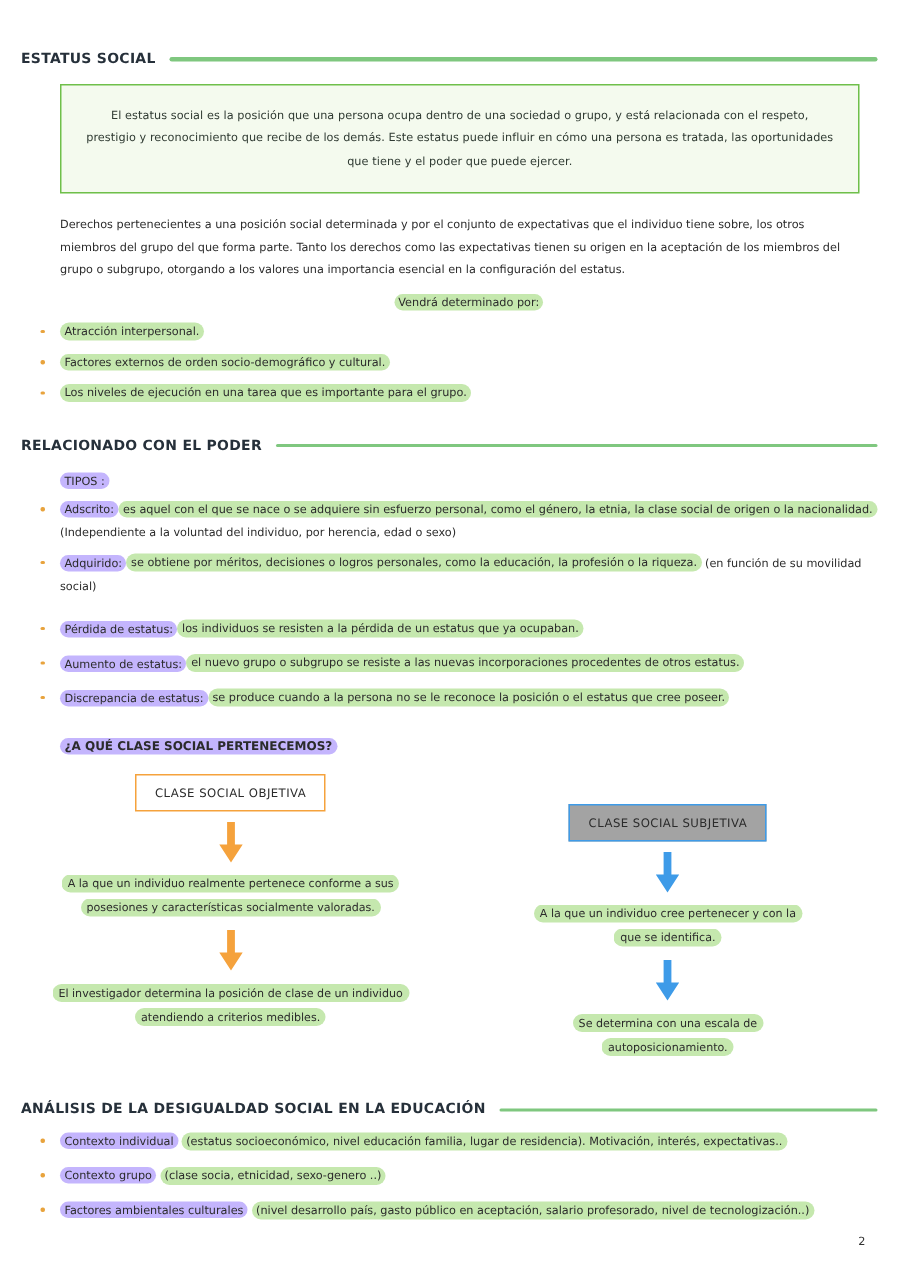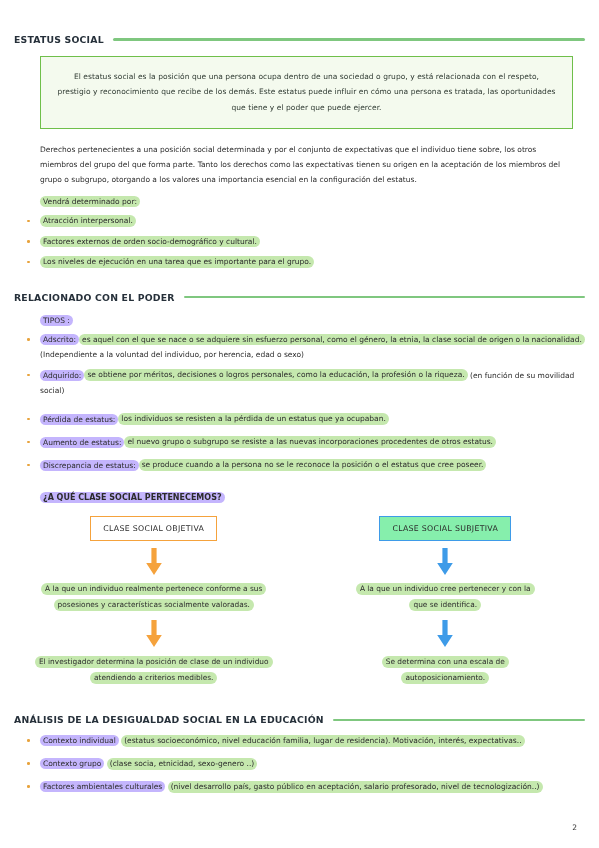--- a/index.html
+++ b/index.html
@@ -65,21 +65,21 @@
   .flow { display:flex; margin:14px 0 0; }
   .col { flex:1; display:flex; flex-direction:column; align-items:center; }
   .col-a { padding-right:6px; }
   .col-b { padding-left:6px; }
 
   .fbox {
     font-size:7.8px; letter-spacing:.3px; text-align:center;
     padding:7px 12px; background:#ffffff; white-space:nowrap;
   }
   .fbox.orange { border:1.7px solid #F5A23C; }
-  .fbox.blue   { border:1.7px solid #3E9BE8; background:#86efac; }
+  .fbox.blue   { border:1.7px solid #3E9BE8; background:#a3a3a3;margin-top:20px; }
 
   .arrow { width:20px; margin:7px 0 6px; display:block; }
 
   .fnote { text-align:center; line-height:2.15; font-size:7.4px; max-width:252px; }
   .fnote span { background:#C5E8AE; border-radius:7px; padding:1.4px 4px;
                 box-decoration-break:clone; -webkit-box-decoration-break:clone; }
 
   
   .pageno { position:absolute; right:22px; bottom:16px; font-size:7.5px; color:#333; }
 </style>
@@ -92,21 +92,21 @@
     <span class="txt">ESTATUS SOCIAL</span>
     <span class="rule"></span>
   </div>
 
   <div class="intro-box">
     <p>El estatus social es la posición que una persona ocupa dentro de una sociedad o grupo, y está relacionada con el respeto, prestigio y reconocimiento que recibe de los demás. Este estatus puede influir en cómo una persona es tratada, las oportunidades que tiene y el poder que puede ejercer.</p>
   </div>
 
   <div class="body-p">Derechos pertenecientes a una posición social determinada y por el conjunto de expectativas que el individuo tiene sobre, los otros miembros del grupo del que forma parte. Tanto los derechos como las expectativas tienen su origen en la aceptación de los miembros del grupo o subgrupo, otorgando a los valores una importancia esencial en la configuración del estatus.</div>
 
-  <div style="margin:2px 0 0 26px;">
+  <div style="margin:2px 0 0 26px;text-align:center;">
     <span class="hl-g" style="font-size:7.5px;">Vendrá determinado por:</span>
   </div>
 
   <ul class="b">
     <li><span class="hl-g">Atracción interpersonal.</span></li>
     <li><span class="hl-g">Factores externos de orden socio-demográfico y cultural.</span></li>
     <li><span class="hl-g">Los niveles de ejecución en una tarea que es importante para el grupo.</span></li>
   </ul>
 
   <div class="sec-head" style="margin-top:22px;">

